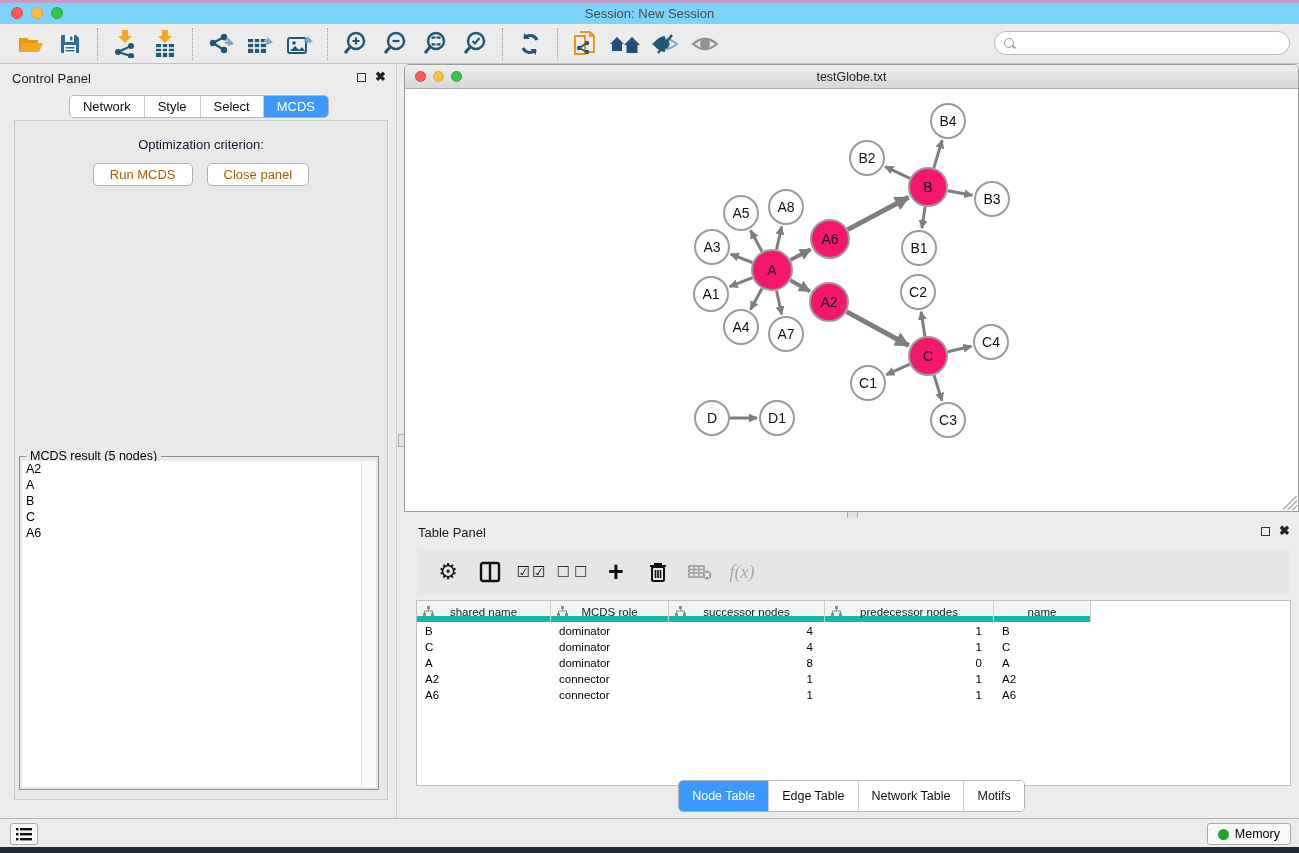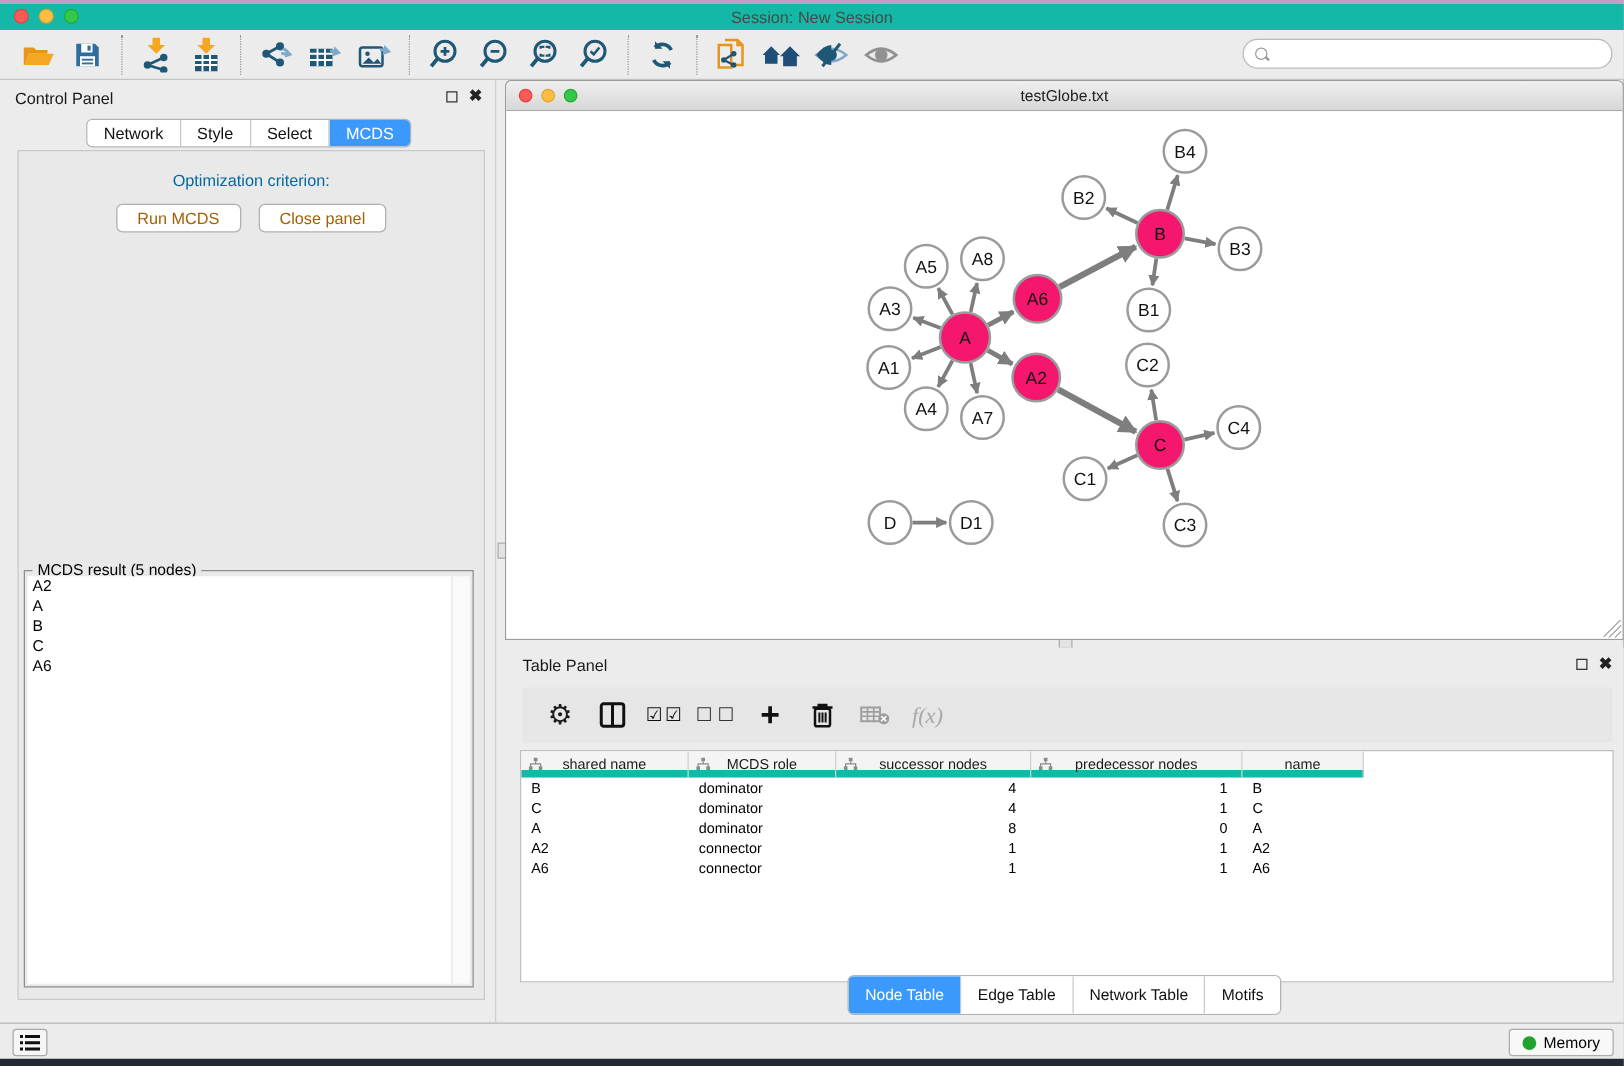--- a/index.html
+++ b/index.html
@@ -2,21 +2,21 @@
 <html><head>
 <meta charset="utf-8">
 <style>
   * { margin:0; padding:0; box-sizing:border-box; }
   html,body { width:1299px; height:853px; overflow:hidden; background:#262B33;
     font-family:"Liberation Sans", sans-serif; -webkit-font-smoothing:antialiased; }
   .app { position:absolute; left:0; top:0; width:1299px; height:853px; background:#ECECEC; }
 
   
   .menustrip { position:absolute; left:0; top:0; width:100%; height:3px; background:#C49CC8; }
-  .titlebar { position:absolute; left:0; top:3px; width:100%; height:21px; background:#14b8a6;
+  .titlebar { position:absolute; left:0; top:3px; width:100%; height:21px; background:#7dd3fc;
     display:flex; align-items:center; }
   .tl-group { position:absolute; left:11px; top:4px; display:flex; gap:8px; }
   .tl { width:12px; height:12px; border-radius:50%; }
   .tl.red { background:#FC5B57; border:1px solid #E2433E; }
   .tl.yellow { background:#FDBE41; border:1px solid #E0A430; }
   .tl.green { background:#34C84A; border:1px solid #26A834; }
   .title-text { width:100%; text-align:center; font-size:13px; color:#494949; }
 
   .toolbar { position:absolute; left:0; top:24px; width:100%; height:40px; background:#ECECEC;
     border-bottom:1px solid #C4C4C4; display:flex; align-items:center; padding-left:10px; }
@@ -37,21 +37,21 @@
   .panel-btns { position:absolute; right:8px; top:8px; display:flex; gap:9px; align-items:center; }
   .float-btn { width:9px; height:9px; border:1.6px solid #333; display:inline-block; }
   .close-btn { font-size:13px; font-weight:bold; color:#222; line-height:10px; }
   .cp-tabs { position:absolute; left:0; top:31px; width:100%; display:flex; justify-content:center; }
   .seg-group { display:flex; border:1px solid #B3B3B3; border-radius:5px; overflow:hidden; background:#FFF; }
   .seg { padding:3px 13px; font-size:13px; color:#111; border-left:1px solid #C9C9C9; background:#FFF; cursor:default; }
   .seg:first-child { border-left:none; }
   .seg.sel { background:#3B99FC; color:#FFF; }
   .cp-content { position:absolute; left:10px; right:6px; top:56px; bottom:18px;
     background:#E9E9E9; border:1px solid #C9C9C9; }
-  .opt-label { margin-top:16px; text-align:center; font-size:13px; color:#0369a1; }
+  .opt-label { margin-top:16px; text-align:center; font-size:13px; color:#0f172a; }
   .dropdown { position:relative; width:314px; height:24px; margin:9px auto 0; background:#FFF;
     border:1px solid #ADADAD; border-radius:4px; display:flex; align-items:center; }
   .dropdown-text { flex:1; font-size:13px; color:#000; padding-left:8px; white-space:nowrap; overflow:hidden; }
   .dd-cap { width:20px; height:22px; border-radius:0 3px 3px 0;
     background:linear-gradient(#61ABF8,#2D7BEF); display:flex; flex-direction:column;
     align-items:center; justify-content:center; gap:2px; }
   .tri-up { width:0; height:0; border-left:4px solid transparent; border-right:4px solid transparent; border-bottom:5px solid #FFF; }
   .tri-dn { width:0; height:0; border-left:4px solid transparent; border-right:4px solid transparent; border-top:5px solid #FFF; }
   .btn-row { display:flex; justify-content:center; gap:14px; margin-top:11px; }
   .push-btn { background:#FFF; border:1px solid #B0B0B0; border-radius:5px; padding:3px 16px;

